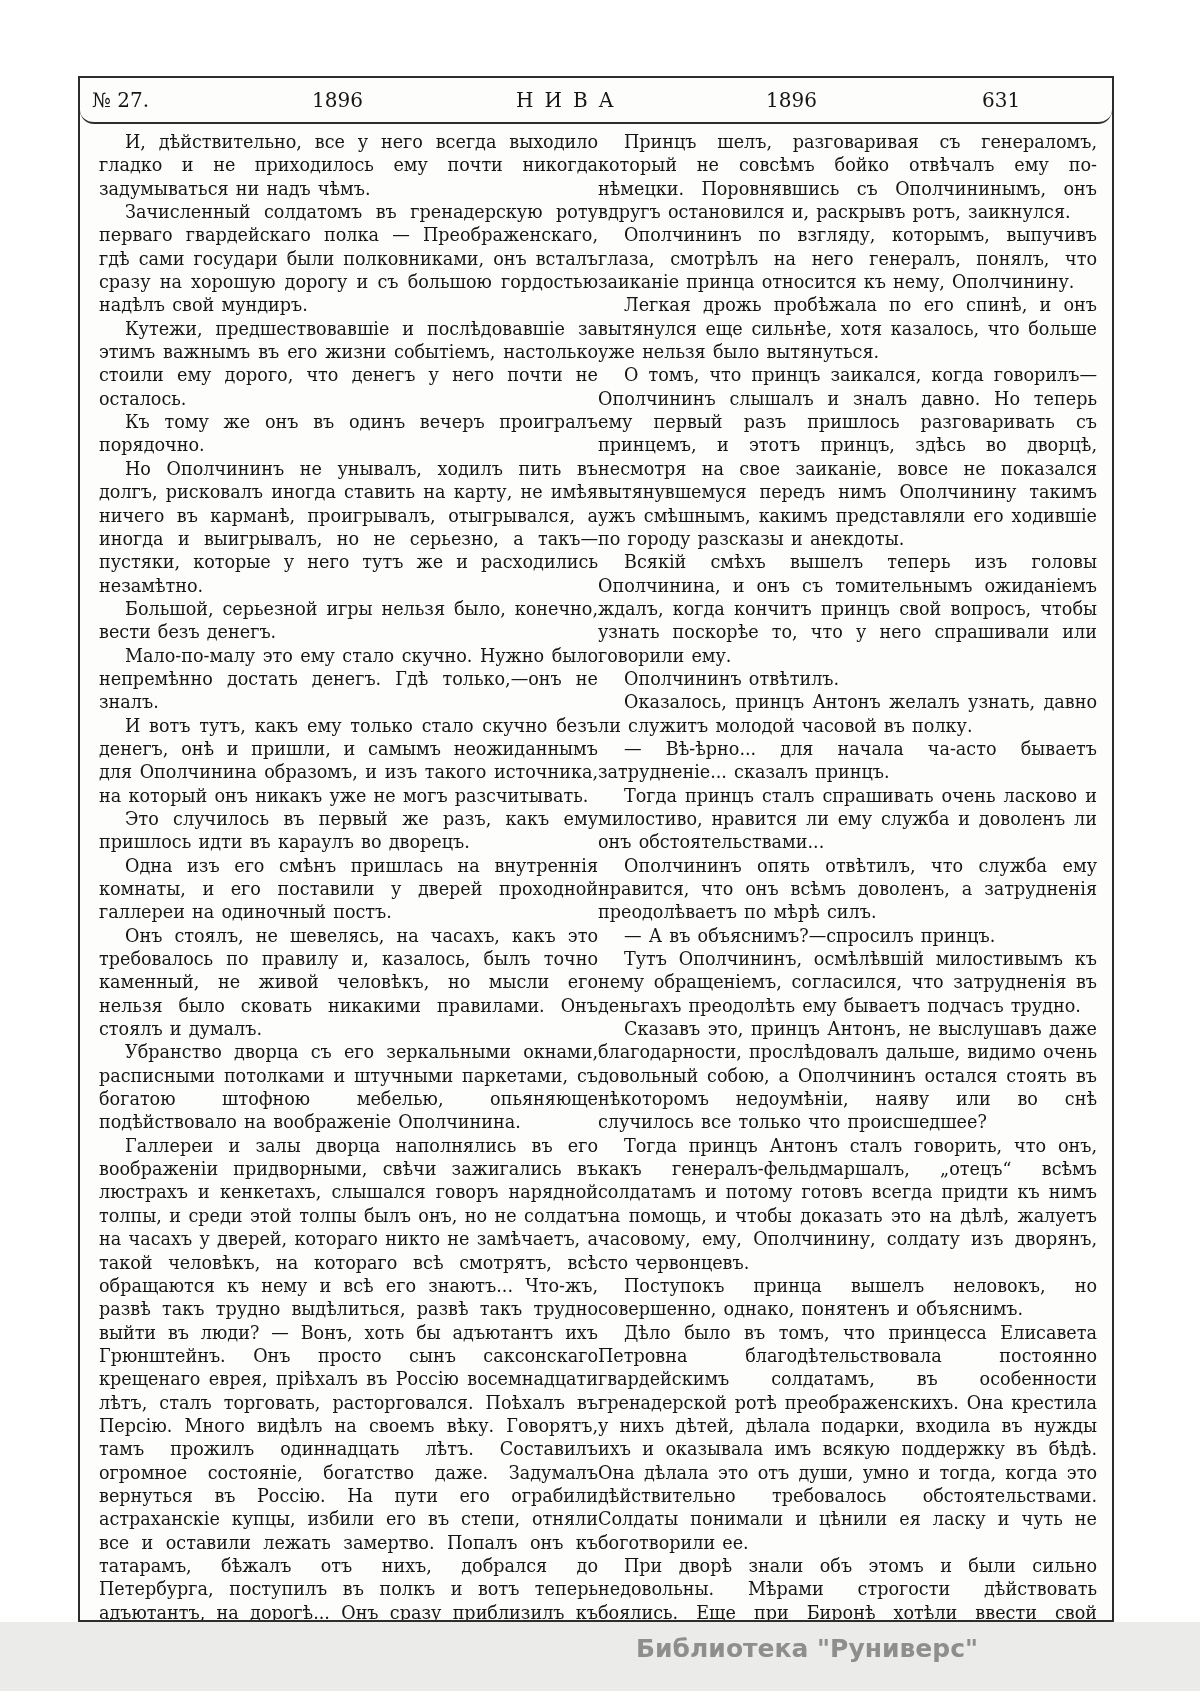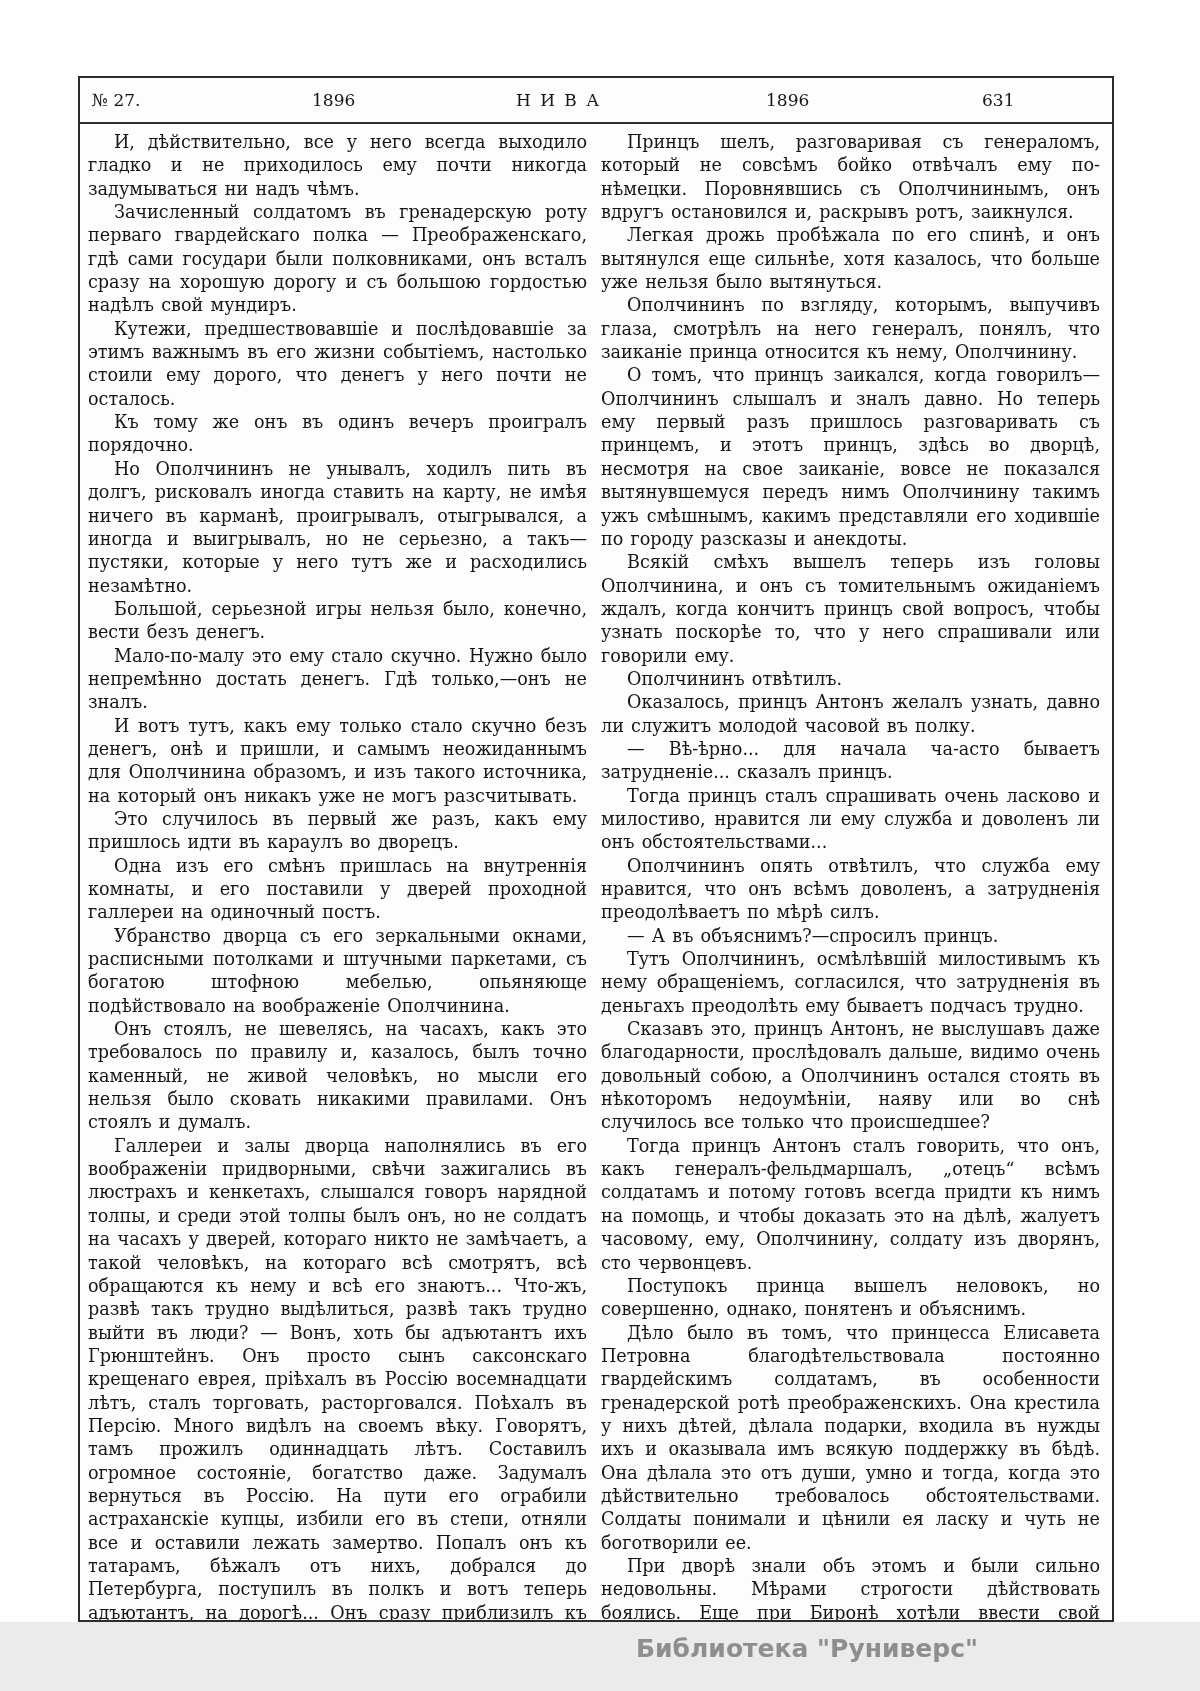--- a/index.html
+++ b/index.html
@@ -23,34 +23,35 @@
     height: 1546px;
     border: 2px solid #2d2d2d;
     box-sizing: border-box;
     background: #fdfdfb;
     overflow: hidden;
   }
   .page-header {
     position: relative;
     height: 44px;
     border-bottom: 2px solid #2d2d2d;
-    font-size: 17px;
+    font-size: 20px;
     line-height: 44px;
     white-space: nowrap;
+    border-radius: 14px;
   }
   .page-header .h-item { position: absolute; top: 0; }
   .h-issue  { left: 12px; }
   .h-year-l { left: 232px; }
   .h-title  { left: 436px; letter-spacing: 0.55em; }
   .h-year-r { left: 686px; }
   .h-page   { left: 902px; }
   .content {
     display: flex;
-    padding: 7px 0 0 8px;
-    gap: 14px;
+    padding: 7px 0 0 19px;
+    gap: 0;
     overflow: hidden;
     height: 1490px;
     border-radius: 21px;
   }
   .col {
     width: 499px;
     font-size: 17.6px;
     line-height: 23.35px;
     text-align: justify;
     word-spacing: 0.09em;
@@ -94,28 +95,28 @@
         <p>И, дѣйствительно, все у него всегда выходило гладко и не приходилось ему почти никогда задумываться ни надъ чѣмъ.</p>
         <p>Зачисленный солдатомъ въ гренадерскую роту перваго гвардейскаго полка — Преображенскаго, гдѣ сами государи были полковниками, онъ всталъ сразу на хорошую дорогу и съ большою гордостью надѣлъ свой мундиръ.</p>
         <p>Кутежи, предшествовавшіе и послѣдовавшіе за этимъ важнымъ въ его жизни событіемъ, настолько стоили ему дорого, что денегъ у него почти не осталось.</p>
         <p>Къ тому же онъ въ одинъ вечеръ проигралъ порядочно.</p>
         <p>Но Ополчининъ не унывалъ, ходилъ пить въ долгъ, рисковалъ иногда ставить на карту, не имѣя ничего въ карманѣ, проигрывалъ, отыгрывался, а иногда и выигрывалъ, но не серьезно, а такъ—пустяки, которые у него тутъ же и расходились незамѣтно.</p>
         <p>Большой, серьезной игры нельзя было, конечно, вести безъ денегъ.</p>
         <p>Мало-по-малу это ему стало скучно. Нужно было непремѣнно достать денегъ. Гдѣ только,—онъ не зналъ.</p>
         <p>И вотъ тутъ, какъ ему только стало скучно безъ денегъ, онѣ и пришли, и самымъ неожиданнымъ для Ополчинина образомъ, и изъ такого источника, на который онъ никакъ уже не могъ разсчитывать.</p>
         <p>Это случилось въ первый же разъ, какъ ему пришлось идти въ караулъ во дворецъ.</p>
         <p>Одна изъ его смѣнъ пришлась на внутреннія комнаты, и его поставили у дверей проходной галлереи на одиночный постъ.</p>
+        <p>Онъ стоялъ, не шевелясь, на часахъ, какъ это требовалось по правилу и, казалось, былъ точно каменный, не живой человѣкъ, но мысли его нельзя было сковать никакими правилами. Онъ стоялъ и думалъ.</p>
         <p>Убранство дворца съ его зеркальными окнами, расписными потолками и штучными паркетами, съ богатою штофною мебелью, опьяняюще подѣйствовало на воображеніе Ополчинина.</p>
-        <p>Онъ стоялъ, не шевелясь, на часахъ, какъ это требовалось по правилу и, казалось, былъ точно каменный, не живой человѣкъ, но мысли его нельзя было сковать никакими правилами. Онъ стоялъ и думалъ.</p>
         <p>Галлереи и залы дворца наполнялись въ его воображеніи придворными, свѣчи зажигались въ люстрахъ и кенкетахъ, слышался говоръ нарядной толпы, и среди этой толпы былъ онъ, но не солдатъ на часахъ у дверей, котораго никто не замѣчаетъ, а такой человѣкъ, на котораго всѣ смотрятъ, всѣ обращаются къ нему и всѣ его знаютъ... Что-жъ, развѣ такъ трудно выдѣлиться, развѣ такъ трудно выйти въ люди? — Вонъ, хоть бы адъютантъ ихъ Грюнштейнъ. Онъ просто сынъ саксонскаго крещенаго еврея, пріѣхалъ въ Россію восемнадцати лѣтъ, сталъ торговать, расторговался. Поѣхалъ въ Персію. Много видѣлъ на своемъ вѣку. Говорятъ, тамъ прожилъ одиннадцать лѣтъ. Составилъ огромное состояніе, богатство даже. Задумалъ вернуться въ Россію. На пути его ограбили астраханскіе купцы, избили его въ степи, отняли все и оставили лежать замертво. Попалъ онъ къ татарамъ, бѣжалъ отъ нихъ, добрался до Петербурга, поступилъ въ полкъ и вотъ теперь адъютантъ, на дорогѣ... Онъ сразу приблизилъ къ себѣ Ополчинина, выбралъ его, такъ сказать, и ужъ даетъ кой-какія порученія, и эти порученія, если только Ополчининъ будетъ исполнять ихъ какъ надо — поведутъ или, вѣрнѣе—могутъ повести къ большому благополучію.</p>
       </section>
     <section class="col">
         <p>Принцъ шелъ, разговаривая съ генераломъ, который не совсѣмъ бойко отвѣчалъ ему по-нѣмецки. Поровнявшись съ Ополчининымъ, онъ вдругъ остановился и, раскрывъ ротъ, заикнулся.</p>
+        <p>Ополчининъ по взгляду, которымъ, выпучивъ глаза, смотрѣлъ на него генералъ, понялъ, что заиканіе принца относится къ нему, Ополчинину.</p>
         <p>Легкая дрожь пробѣжала по его спинѣ, и онъ вытянулся еще сильнѣе, хотя казалось, что больше уже нельзя было вытянуться.</p>
-        <p>Ополчининъ по взгляду, которымъ, выпучивъ глаза, смотрѣлъ на него генералъ, понялъ, что заиканіе принца относится къ нему, Ополчинину.</p>
         <p>О томъ, что принцъ заикался, когда говорилъ— Ополчининъ слышалъ и зналъ давно. Но теперь ему первый разъ пришлось разговаривать съ принцемъ, и этотъ принцъ, здѣсь во дворцѣ, несмотря на свое заиканіе, вовсе не показался вытянувшемуся передъ нимъ Ополчинину такимъ ужъ смѣшнымъ, какимъ представляли его ходившіе по городу разсказы и анекдоты.</p>
         <p>Всякій смѣхъ вышелъ теперь изъ головы Ополчинина, и онъ съ томительнымъ ожиданіемъ ждалъ, когда кончитъ принцъ свой вопросъ, чтобы узнать поскорѣе то, что у него спрашивали или говорили ему.</p>
         <p>Ополчининъ отвѣтилъ.</p>
         <p>Оказалось, принцъ Антонъ желалъ узнать, давно ли служитъ молодой часовой въ полку.</p>
         <p>— Вѣ-ѣрно... для начала ча-асто бываетъ затрудненіе... сказалъ принцъ.</p>
         <p>Тогда принцъ сталъ спрашивать очень ласково и милостиво, нравится ли ему служба и доволенъ ли онъ обстоятельствами...</p>
         <p>Ополчининъ опять отвѣтилъ, что служба ему нравится, что онъ всѣмъ доволенъ, а затрудненія преодолѣваетъ по мѣрѣ силъ.</p>
         <p>— А въ объяснимъ?—спросилъ принцъ.</p>
         <p>Тутъ Ополчининъ, осмѣлѣвшій милостивымъ къ нему обращеніемъ, согласился, что затрудненія въ деньгахъ преодолѣть ему бываетъ подчасъ трудно.</p>
         <p>Сказавъ это, принцъ Антонъ, не выслушавъ даже благодарности, прослѣдовалъ дальше, видимо очень довольный собою, а Ополчининъ остался стоять въ нѣкоторомъ недоумѣніи, наяву или во снѣ случилось все только что происшедшее?</p>

